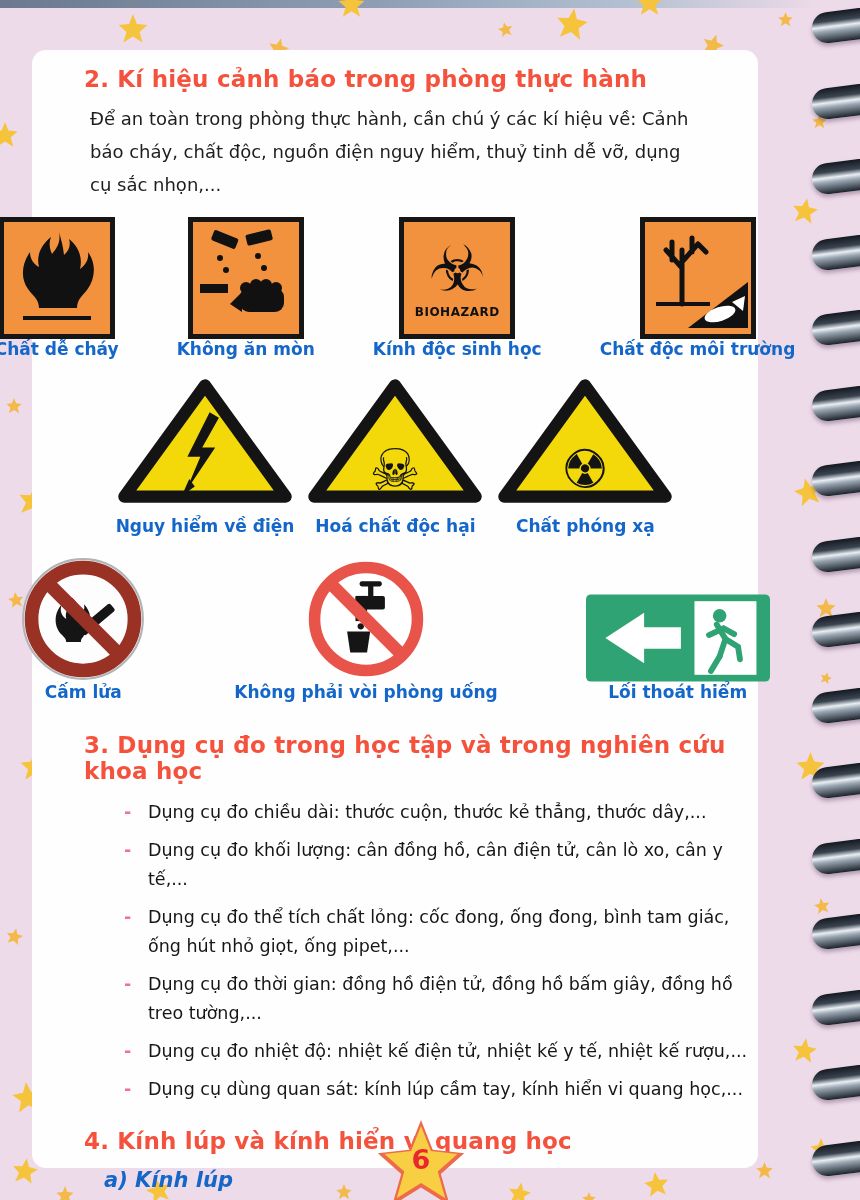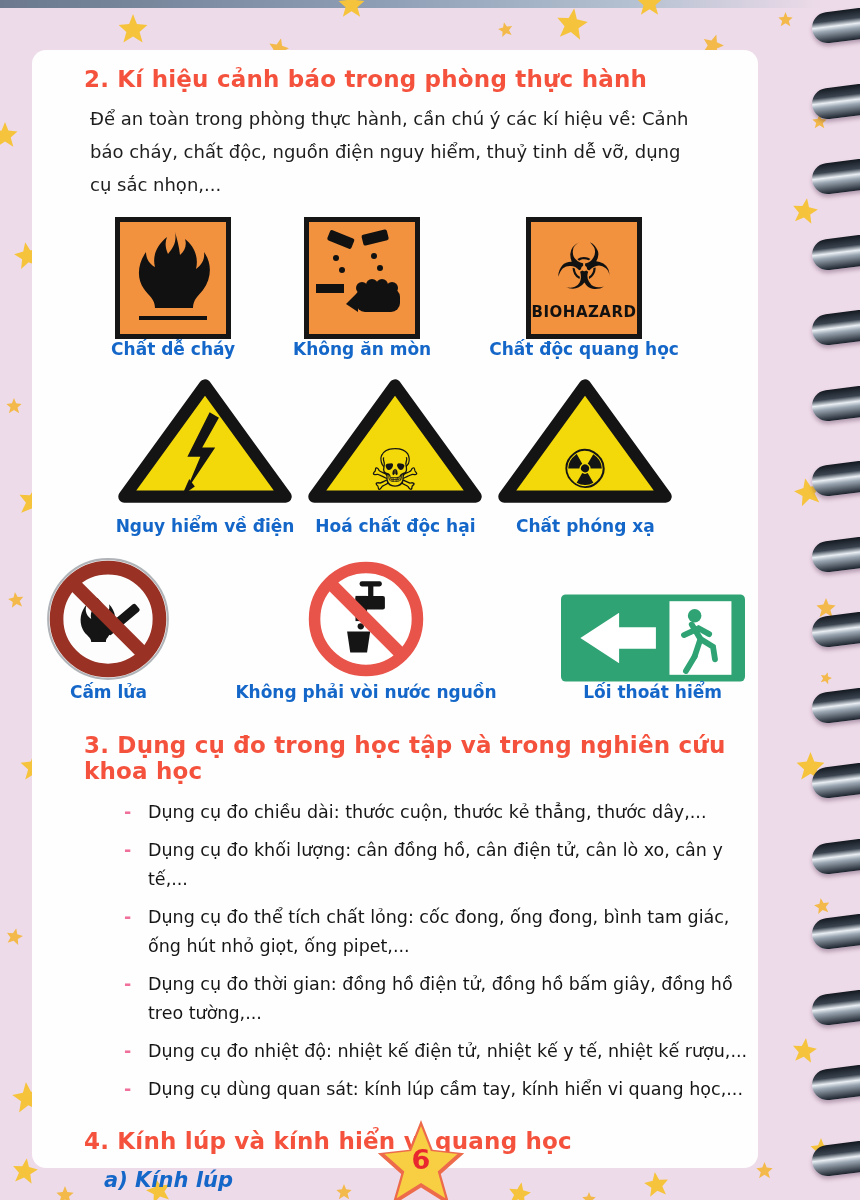--- a/index.html
+++ b/index.html
@@ -47,35 +47,35 @@
   }
   .intro {
     margin-left:58px; width:606px;
     font-size:18px; line-height:33px; color:#1d1d1d;
   }
 
   
   .sign-row { display:flex; justify-content:center; align-items:flex-end; }
   .row1 { gap:58px; margin-top:16px; }
   .row2 { gap:12px; margin-top:18px; }
-  .row3 { gap:64px; margin-top:20px; }
+  .row3 { gap:88px; margin-top:20px; }
   figure.sym { display:flex; flex-direction:column; align-items:center; }
   figcaption, .cap {
     color:#1467c8; font-size:17px; font-weight:600;
     white-space:nowrap; text-align:center;
   }
   .row2 figcaption { margin-top:11px; }
 
   .obox {
     width:116px; height:122px; background:#f2923f; border:5px solid #161616;
     display:flex; flex-direction:column; align-items:center; justify-content:center;
   }
   .obox svg { display:block; }
   .bio-glyph { font-size:64px; line-height:68px; color:#111; margin-top:-2px; }
-  .bio-word { font-size:15px; font-weight:bold; color:#111; letter-spacing:.5px; margin-top:2px; }
+  .bio-word { font-size:12px; font-weight:bold; color:#111; letter-spacing:.5px; margin-top:2px; }
 
   .rbox {
     width:116px; height:124px; background:#e9473c; border:5px solid #161616;
     display:flex; align-items:center; justify-content:center; margin-bottom:2px;
   }
 
   .tri-glyph { font-family:"DejaVu Sans", sans-serif; font-weight:bold; }
 
   
   .blist { margin:14px 0 0 92px; width:640px; }
@@ -202,23 +202,37 @@
           </svg>
         </div>
         <figcaption>Không ăn mòn</figcaption>
       </figure>
 
       <figure class="sym">
         <div class="obox">
           <div class="bio-glyph">☣</div>
           <div class="bio-word">BIOHAZARD</div>
         </div>
-        <figcaption>Chất độc quang học</figcaption>
-      </figure>
-
+        <figcaption>Kính độc sinh học</figcaption>
+      </figure>
+
+      <figure class="sym">
+        <div class="obox">
+          <svg width="100" height="104" viewBox="0 0 100 100">
+            <polygon points="40,100 100,54 100,100" fill="#111"></polygon>
+            <path d="M34 76V22M34 40 18 22M24 32V14M34 34 50 16M44 24V10M50 16l8 8" stroke="#111" stroke-width="5" fill="none" stroke-linecap="round"></path>
+            <path d="M8 76h54" stroke="#111" stroke-width="4"></path>
+            <g fill="#fff">
+              <ellipse cx="72" cy="86" rx="16" ry="7" transform="rotate(-18 72 86)"></ellipse>
+              <polygon points="84,74 97,68 95,83"></polygon>
+            </g>
+          </svg>
+        </div>
+        <figcaption>Chất độc môi trường</figcaption>
+      </figure>
     </div>
 
     <div class="sign-row row2">
       <figure class="sym">
         <svg width="178" height="128" viewBox="0 0 190 138">
           <polygon points="95,9 182,129 8,129" fill="#f3d90a" stroke="#141414" stroke-width="13" stroke-linejoin="round"></polygon>
           <path d="M100 38 L76 86 L90 86 L74 124 L106 76 L92 76 L110 44 Z" fill="#141414"></path>
           <polygon points="70,128 84,118 78,110" fill="#141414"></polygon>
         </svg>
         <figcaption>Nguy hiểm về điện</figcaption>
@@ -266,21 +280,21 @@
             <rect x="50" y="38" width="28" height="13" rx="2"></rect>
             <rect x="50" y="38" width="11" height="24"></rect>
             <rect x="62" y="28" width="5" height="12"></rect>
             <rect x="54" y="24" width="21" height="5" rx="2"></rect>
             <circle cx="55" cy="67" r="3"></circle>
             <polygon points="42,72 64,72 61,92 45,92"></polygon>
           </g>
           <circle cx="60" cy="60" r="49" fill="none" stroke="#e9544a" stroke-width="11"></circle>
           <rect x="8" y="54" width="104" height="12" fill="#e9544a" transform="rotate(45 60 60)"></rect>
         </svg>
-        <figcaption>Không phải vòi nước nguồn</figcaption>
+        <figcaption>Không phải vòi phòng uống</figcaption>
       </figure>
 
       <figure class="sym">
         <svg width="184" height="88" viewBox="0 0 190 90">
           <rect x="0" y="0" width="190" height="90" rx="5" fill="#2fa373"></rect>
           <polygon points="20,45 60,19 60,34 98,34 98,56 60,56 60,71" fill="#fff"></polygon>
           <rect x="112" y="7" width="64" height="76" fill="#fff"></rect>
           <circle cx="138" cy="22" r="7" fill="#2fa373"></circle>
           <g stroke="#2fa373" stroke-width="6" fill="none" stroke-linecap="round">
             <path d="M135 31l9 15-6 18"></path>

